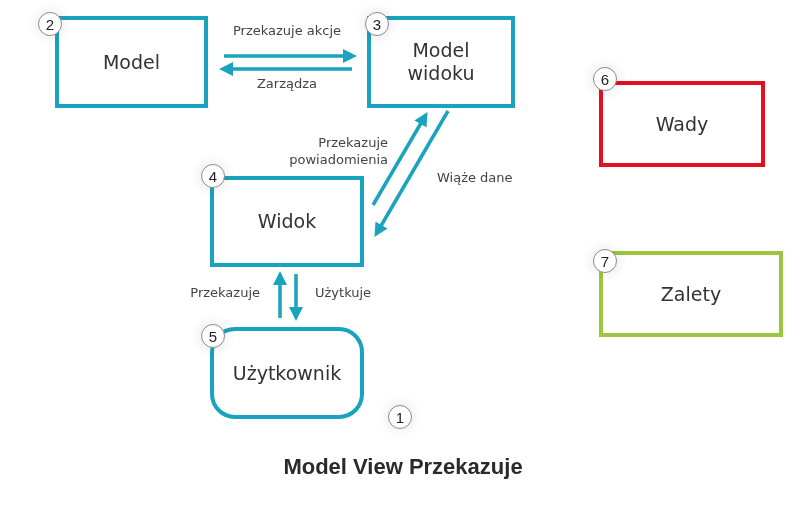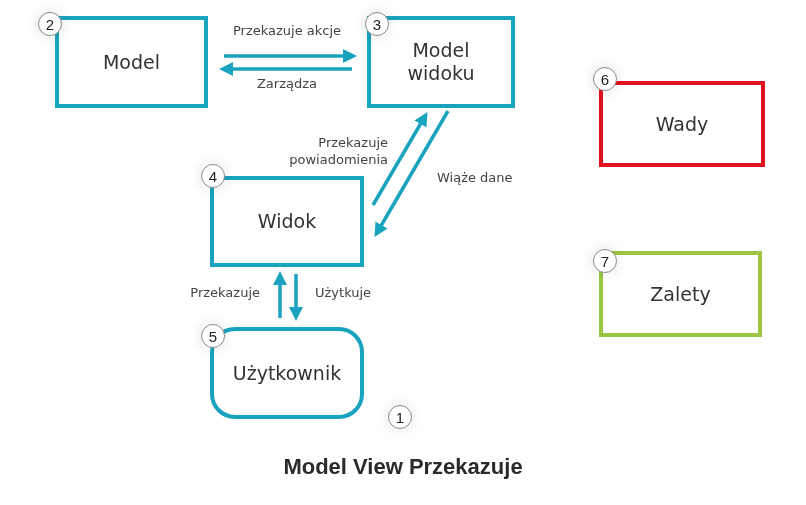--- a/index.html
+++ b/index.html
@@ -58,21 +58,21 @@
 <div class="box" style="left:210px; top:327px; width:154px; height:92px;border-radius:25px;">
   <span>Użytkownik</span>
 </div>
 <div class="badge" style="left:201px; top:324px;">5</div>
 
 <div class="box red" style="left:599px; top:81px; width:166px; height:86px;">
   <span>Wady</span>
 </div>
 <div class="badge" style="left:593px; top:67px;">6</div>
 
-<div class="box green" style="left:599px; top:251px; width:163px; height:86px;">
+<div class="box green" style="left:599px; top:251px; width:184px; height:86px;">
   <span>Zalety</span>
 </div>
 <div class="badge" style="left:593px; top:249px;">7</div>
 
 <div class="badge" style="left:388px; top:405px;">1</div>
 
 <div class="lbl center" style="left:214px; top:23px; width:146px;">
   <span>Przekazuje akcje</span>
 </div>
 <div class="lbl center" style="left:222px; top:76px; width:130px;">

